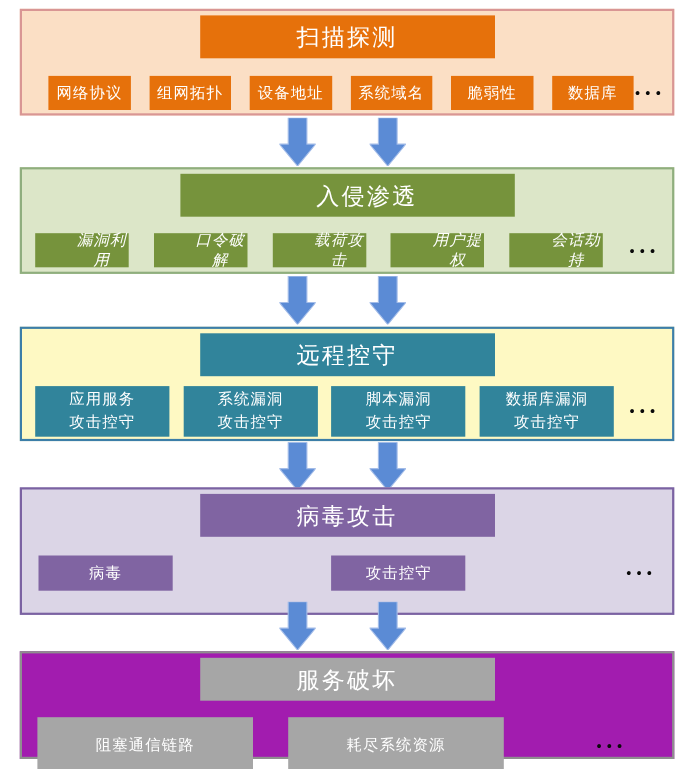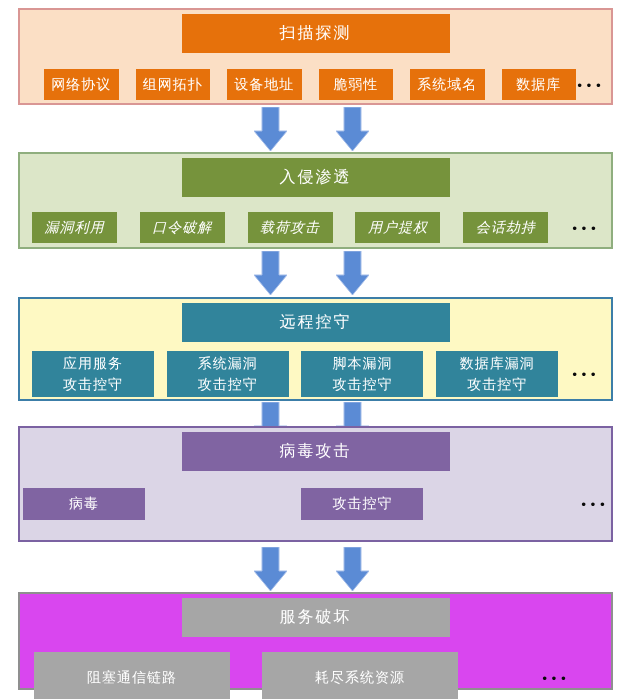--- a/index.html
+++ b/index.html
@@ -10,30 +10,30 @@
     font-family:"Liberation Serif","DejaVu Serif",serif;
     overflow:hidden;
   }
   .band{
     position:absolute;left:18px;width:595px;
     box-sizing:border-box;border:2px solid;
   }
   .band-scan   {top:8px;  height:97px; background:#FBDFC5;border-color:#D99694;}
   .band-intr   {top:152px;height:97px; background:#DCE6C8;border-color:#8FAE7E;}
   .band-remote {top:297px;height:104px;background:#fef9c3;border-color:#3C7EA8;}
-  .band-virus  {top:426px;height:116px;background:#DBD5E6;border-color:#7B62A2;}
-  .band-svc    {top:592px;height:98px; background:#d946ef;border-color:#8F8F8F;}
+  .band-virus  {top:443px;height:116px;background:#DBD5E6;border-color:#7B62A2;}
+  .band-svc    {top:592px;height:98px; background:#a21caf;border-color:#8F8F8F;}
 
   .band-title{
     width:268px;height:39px;margin:4px auto 0;
     display:flex;align-items:center;justify-content:center;
-    color:#ffffff;font-size:16px;letter-spacing:2px;
+    color:#ffffff;font-size:21px;letter-spacing:2px;
   }
   .band-scan   .band-title,.band-scan   .item{background:#E6710B;}
-  .band-intr   .band-title,.band-intr   .item{background:#76933C;}
+  .band-intr   .band-title,.band-intr   .item{background:#76933C;padding-left:36px;}
   .band-remote .band-title,.band-remote .item{background:#31849B;}
   .band-virus  .band-title,.band-virus  .item{background:#8064A2;}
   .band-svc    .band-title,.band-svc    .item{background:#A6A6A6;}
 
   .items{display:flex;align-items:center;justify-content:space-between;}
   .item{
     color:#ffffff;font-size:14px;letter-spacing:1px;
     display:flex;align-items:center;justify-content:center;
     text-align:center;white-space:pre-line;box-sizing:border-box;
   }
@@ -41,42 +41,42 @@
     color:#0a0a0a;font-weight:bold;font-size:22px;
     letter-spacing:2px;line-height:1;flex:0 0 auto;
   }
 
   .band-scan   .items{margin:16px 7px 0;}
   .band-scan   .item{width:109px;height:31px;margin-left:17px;}
   .band-intr   .items{margin:15px 12px 0;}
   .band-intr   .item{width:85px;height:31px;font-style:italic;}
   .band-remote .items{margin:9px 12px 0;}
   .band-remote .item{width:122px;height:46px;line-height:21px;}
-  .band-virus  .items{margin:17px 3px 0;}
+  .band-virus  .items{margin:17px 15px 0;}
   .band-virus  .item{width:122px;height:32px;}
   .band-svc    .items{margin:15px 14px 0;justify-content:flex-start;}
   .band-svc    .item{width:196px;height:52px;}
   .band-svc    .item + .item{margin-left:32px;}
   .band-svc    .dots{margin-left:auto;margin-right:28px;}
 
   .arrow{position:absolute;width:33px;height:44px;}
 </style>
 </head>
 <body>
 
 <div class="canvas">
 
   <section class="band band-scan">
     <div class="band-title">扫描探测</div>
     <div class="items">
       <div class="item">网络协议</div>
       <div class="item">组网拓扑</div>
       <div class="item">设备地址</div>
+      <div class="item">系统域名</div>
       <div class="item">脆弱性</div>
-      <div class="item">系统域名</div>
       <div class="item">数据库</div>
       <span class="dots">···</span>
     </div>
   </section>
 
   <svg class="arrow" style="left:254px;top:107px" viewBox="0 0 33 44">
       <path d="M8 0 H25 V24 H33 L16.5 44 L0 24 H8 Z" fill="#5B8BD5" stroke="#A3BCE8" stroke-width="1"></path>
     </svg>
   <svg class="arrow" style="left:336px;top:107px" viewBox="0 0 33 44">
       <path d="M8 0 H25 V24 H33 L16.5 44 L0 24 H8 Z" fill="#5B8BD5" stroke="#A3BCE8" stroke-width="1"></path>

